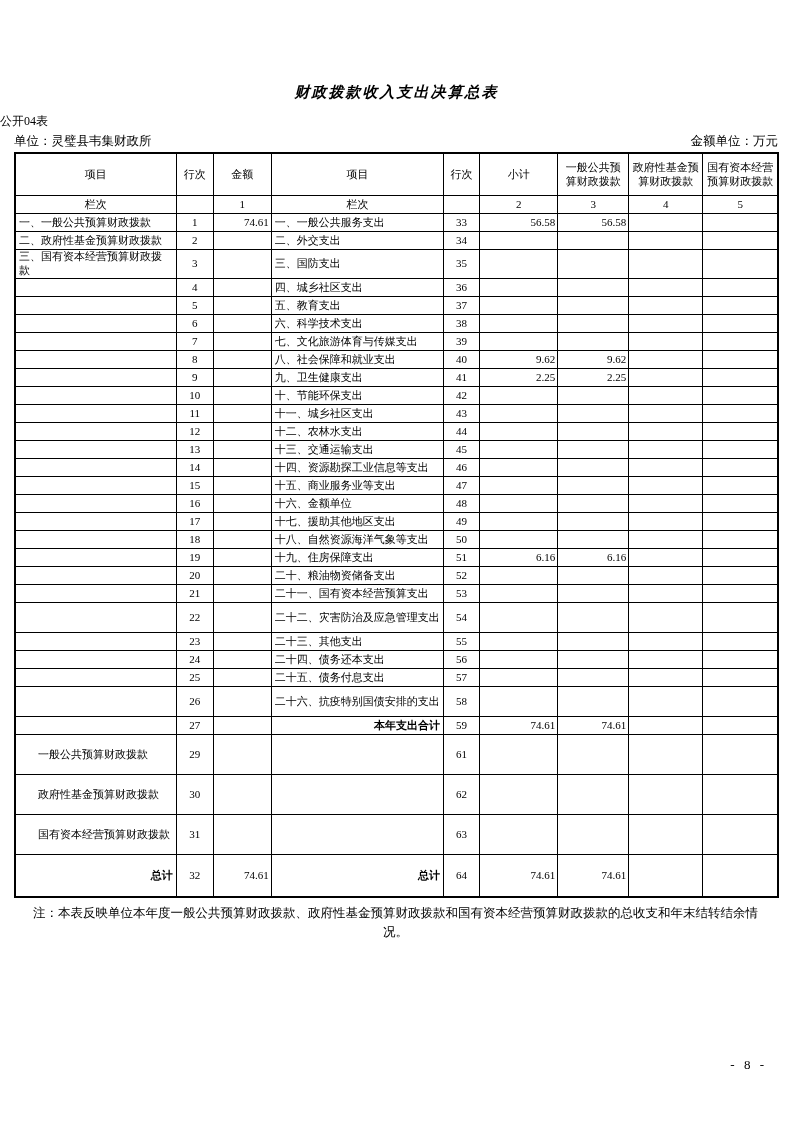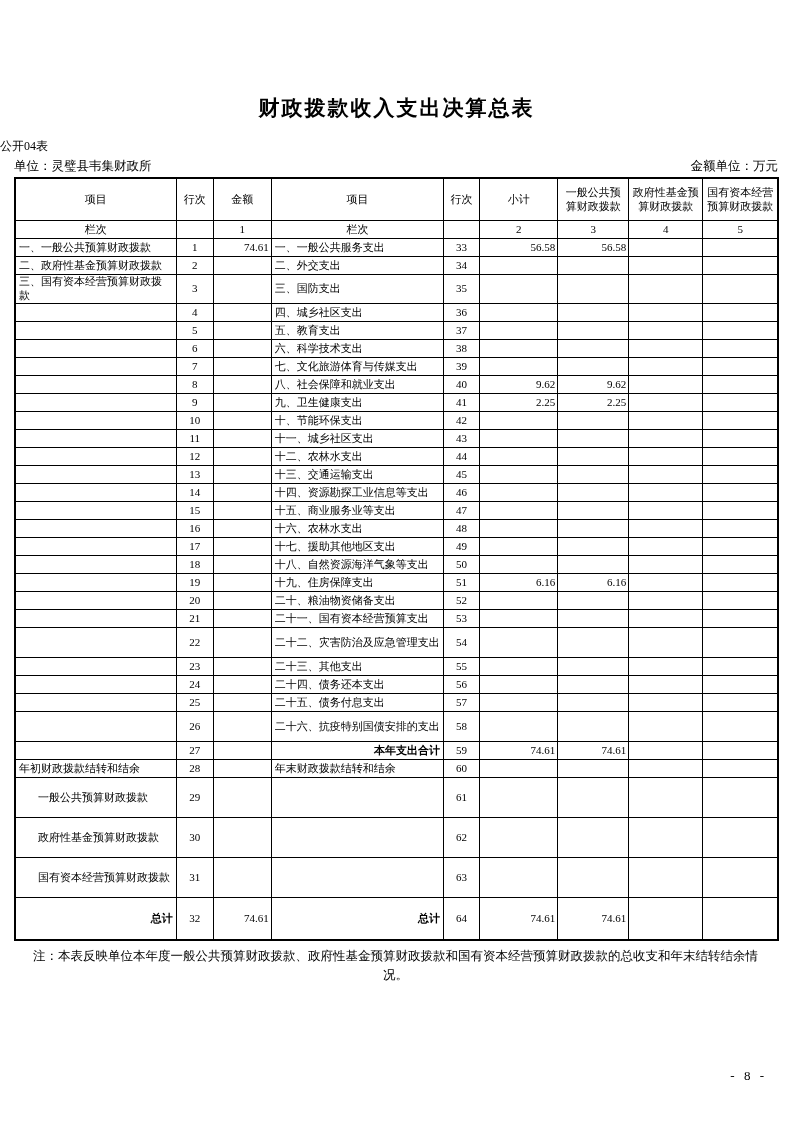--- a/index.html
+++ b/index.html
@@ -1,20 +1,20 @@
 <!DOCTYPE html>
 <html><head>
 <meta charset="utf-8">
 <style>
   html,body{margin:0;padding:0;background:#fff;}
   body{width:793px;height:1122px;color:#000;
        font-family:"Liberation Serif","DejaVu Serif",serif;position:relative;overflow:hidden;}
   .page{position:relative;width:793px;height:1122px;}
-  .title{margin:16px;padding-top:78px;text-align:center;font-size:21px;font-weight:bold;
-         font-family:"Liberation Sans","DejaVu Sans",sans-serif;letter-spacing:2px;}
+  .title{margin:5px;padding-top:78px;text-align:center;font-size:15px;font-weight:bold;
+         font-family:"Liberation Sans","DejaVu Sans",sans-serif;letter-spacing:2px;font-style:italic;}
   .table-code{text-align:left;margin:11px 16px 0 0;font-size:12px;}
   .meta-row{display:flex;justify-content:space-between;margin:3px 15px 2px 14px;font-size:12.5px;}
   table{border-collapse:collapse;table-layout:fixed;width:765px;margin-left:14px;
         border:2px solid #000;}
   td{border:1px solid #000;font-size:11px;line-height:1.25;padding:0 3px;overflow:hidden;
      vertical-align:middle;word-break:break-all;}
   tr.sec td{height:16px;text-align:center;font-size:12px;}
   tr.hdr td{height:41px;text-align:center;}
   tr.h18 td{height:17px;}
   tr.h29 td{height:28px;}
@@ -242,21 +242,21 @@
           <td class="line">47</td>
           <td class="num"></td>
           <td class="num"></td>
           <td class="num"></td>
           <td class="num"></td>
         </tr>
         <tr class="h18">
           <td class="item"></td>
           <td class="line">16</td>
           <td class="num"></td>
-          <td class="item">十六、农林水支出</td>
+          <td class="item">十六、金额单位</td>
           <td class="line">48</td>
           <td class="num"></td>
           <td class="num"></td>
           <td class="num"></td>
           <td class="num"></td>
         </tr>
         <tr class="h18">
           <td class="item"></td>
           <td class="line">17</td>
           <td class="num"></td>
@@ -370,31 +370,20 @@
           <td class="item"></td>
           <td class="line">27</td>
           <td class="num"></td>
           <td class="item total">本年支出合计</td>
           <td class="line">59</td>
           <td class="num">74.61</td>
           <td class="num">74.61</td>
           <td class="num"></td>
           <td class="num"></td>
         </tr>
-        <tr class="h18">
-          <td class="item">年初财政拨款结转和结余</td>
-          <td class="line">28</td>
-          <td class="num"></td>
-          <td class="item">年末财政拨款结转和结余</td>
-          <td class="line">60</td>
-          <td class="num"></td>
-          <td class="num"></td>
-          <td class="num"></td>
-          <td class="num"></td>
-        </tr>
         <tr class="h40">
           <td class="item indent">一般公共预算财政拨款</td>
           <td class="line">29</td>
           <td class="num"></td>
           <td class="item"></td>
           <td class="line">61</td>
           <td class="num"></td>
           <td class="num"></td>
           <td class="num"></td>
           <td class="num"></td>

